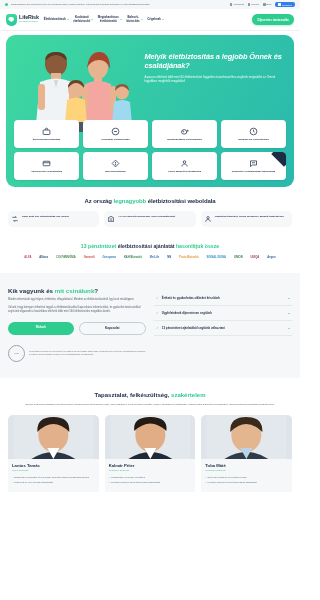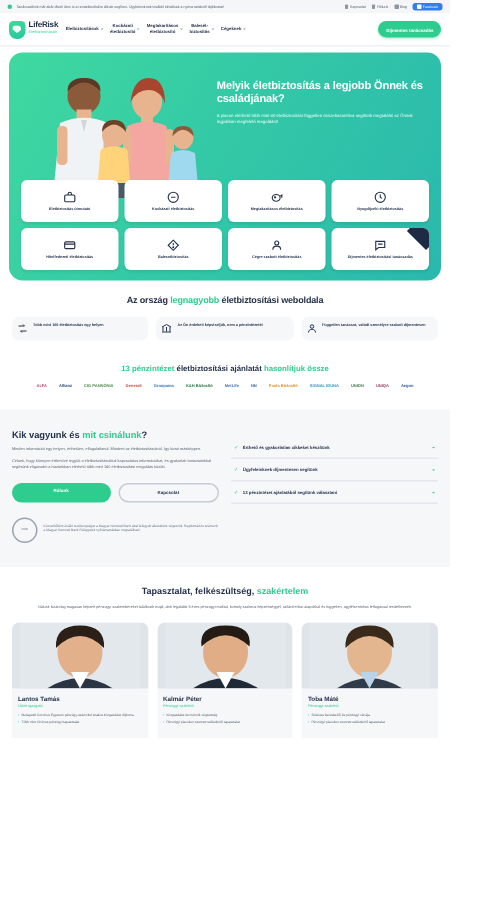--- a/index.html
+++ b/index.html
@@ -95,21 +95,21 @@
     position: relative;
     height: 152px;
     overflow: hidden;
     padding: 9px 8px 0;
     display: flex;
   }
   .hero-left { width: 48%; position: relative; }
   .hero-right { width: 52%; padding-top: 8px; }
   .hero-title {
     font-size: 7.4px; font-weight: 700; color: #ffffff;
-    line-height: 1.28; letter-spacing: -0.1px;
+    line-height: 1.28; letter-spacing: -0.1px; font-style: italic;
   }
   .hero-sub {
     margin-top: 4px;
     font-size: 2.9px; color: #eafff6; line-height: 1.45;
   }
 
   
   .family { position: absolute; left: 2px; top: 2px; width: 130px; height: 86px; }
 
   

